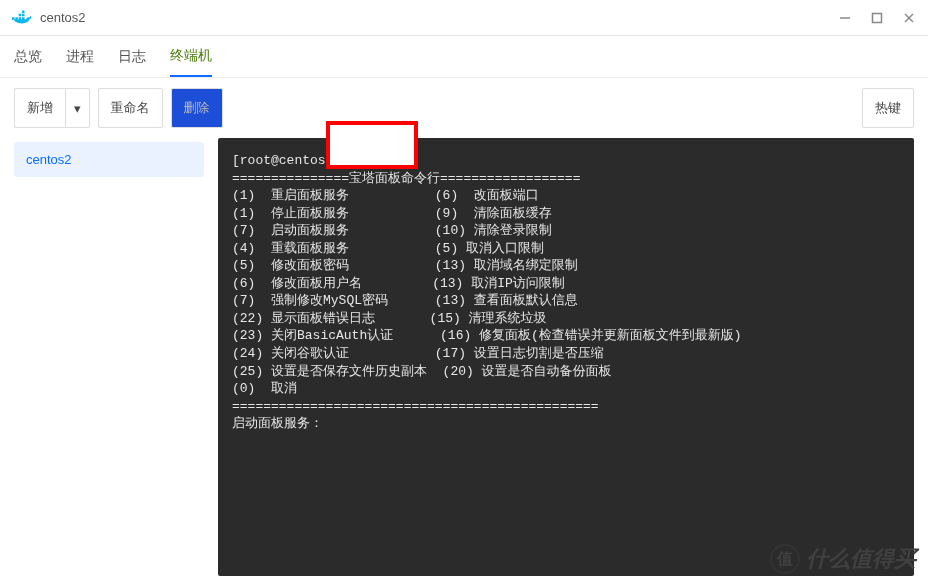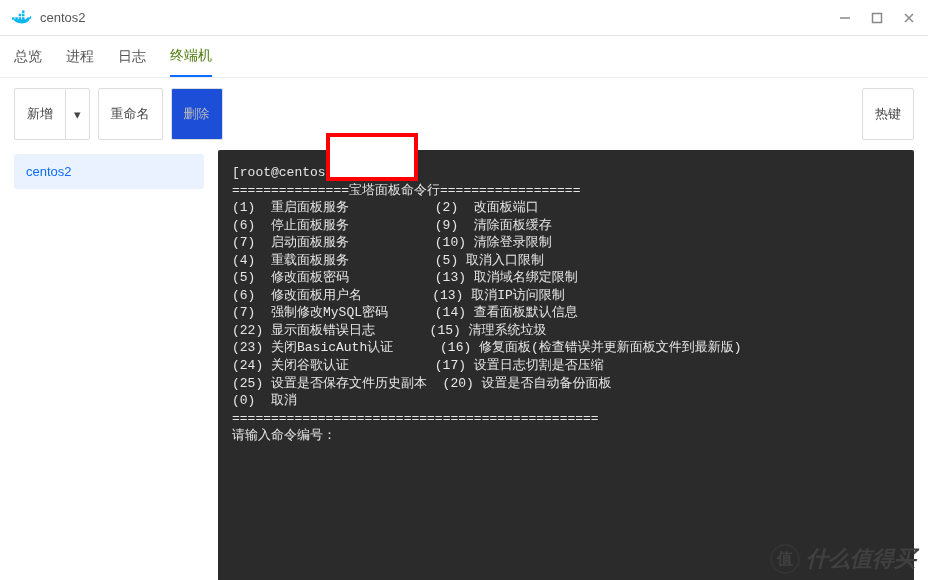--- a/index.html
+++ b/index.html
@@ -9,21 +9,21 @@
     .titlebar .app-icon { width: 20px; height: 16px; margin-right: 8px; }
     .titlebar .window-title { flex: 1; font-size: 13px; color: #555; }
     .titlebar .win-controls { display: flex; gap: 18px; align-items: center; }
     .titlebar .win-btn { width: 14px; height: 14px; display: flex; align-items: center; justify-content: center; cursor: pointer; color: #888; }
     
     .tabs { display: flex; padding: 0 14px; border-bottom: 1px solid #eee; height: 42px; align-items: center; gap: 24px; }
     .tab { font-size: 14px; color: #555; cursor: pointer; padding: 10px 0; }
     .tab.active { color: #4d7c0f; border-bottom: 2px solid #0d6efd; }
     
     .toolbar { display: flex; padding: 10px 14px; align-items: center; gap: 8px; }
-    .btn { border: 1px solid #ddd; background: #fff; padding: 16px 12px; font-size: 13px; color: #444; cursor: pointer; border-radius: 2px; }
+    .btn { border: 1px solid #ddd; background: #fff; padding: 10px 12px; font-size: 13px; color: #444; cursor: pointer; border-radius: 2px; }
     .btn.disabled { color: #bbb; background: #1d4ed8; cursor: default; }
     .btn-split { display: flex; }
     .btn-split .btn:first-child { border-radius: 2px 0 0 2px; border-right: none; }
     .btn-split .btn.caret { border-radius: 0 2px 2px 0; padding: 6px 8px; }
     .toolbar .spacer { flex: 1; }
     
     .main { display: flex; height: calc(580px - 36px - 42px - 50px); }
     .sidebar { width: 218px; padding: 4px 14px; }
     .side-item { padding: 10px 12px; font-size: 13px; color: #555; border-radius: 3px; cursor: pointer; }
     .side-item.selected { background: #eaf2ff; color: #0d6efd; }
@@ -85,33 +85,33 @@
 </div>
 
 <div class="main">
   <div class="sidebar">
     <div class="side-item selected">centos2</div>
   </div>
   <div class="terminal-wrap">
     <div class="highlight-box" style="left:108px; top:-17px; width:92px; height:48px;"></div>
     <div class="terminal"><span>[root@centos2 /]# </span><span>bt</span>
 <span>===============宝塔面板命令行==================</span>
-<span>(1)  重启面板服务           (2)  改面板端口</span>
-<span>(6)  停止面板服务           (9)  清除面板缓存</span>
+<span>(1)  重启面板服务           (6)  改面板端口</span>
+<span>(1)  停止面板服务           (9)  清除面板缓存</span>
 <span>(7)  启动面板服务           (10) 清除登录限制</span>
 <span>(4)  重载面板服务           (5) 取消入口限制</span>
 <span>(5)  修改面板密码           (13) 取消域名绑定限制</span>
 <span>(6)  修改面板用户名         (13) 取消IP访问限制</span>
-<span>(7)  强制修改MySQL密码      (14) 查看面板默认信息</span>
+<span>(7)  强制修改MySQL密码      (13) 查看面板默认信息</span>
 <span>(22) 显示面板错误日志       (15) 清理系统垃圾</span>
 <span>(23) 关闭BasicAuth认证      (16) 修复面板(检查错误并更新面板文件到最新版)</span>
 <span>(24) 关闭谷歌认证           (17) 设置日志切割是否压缩</span>
 <span>(25) 设置是否保存文件历史副本  (20) 设置是否自动备份面板</span>
 <span>(0)  取消</span>
 <span>===============================================</span>
-<span>请输入命令编号：</span></div>
+<span>启动面板服务：</span></div>
   </div>
 </div>
 
 <div class="watermark">
   <span class="circ">值</span>
   <span>什么值得买</span>
 </div>
 
 </body></html>

